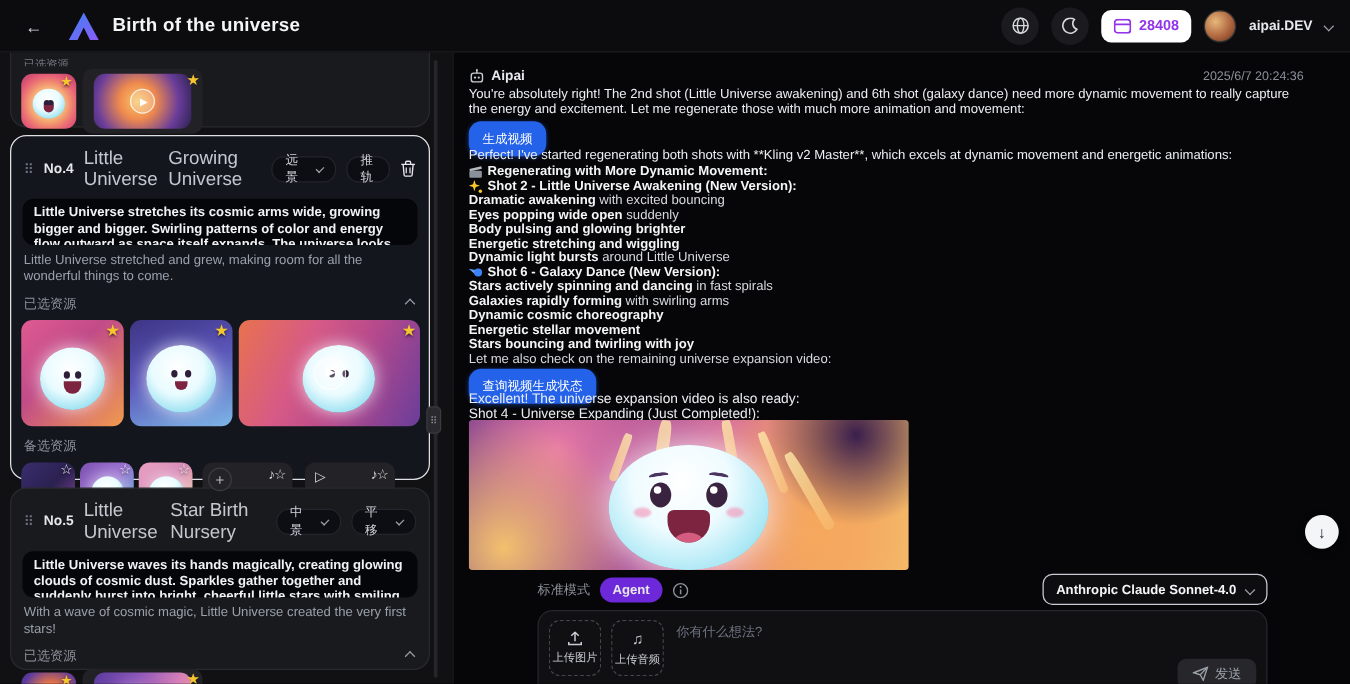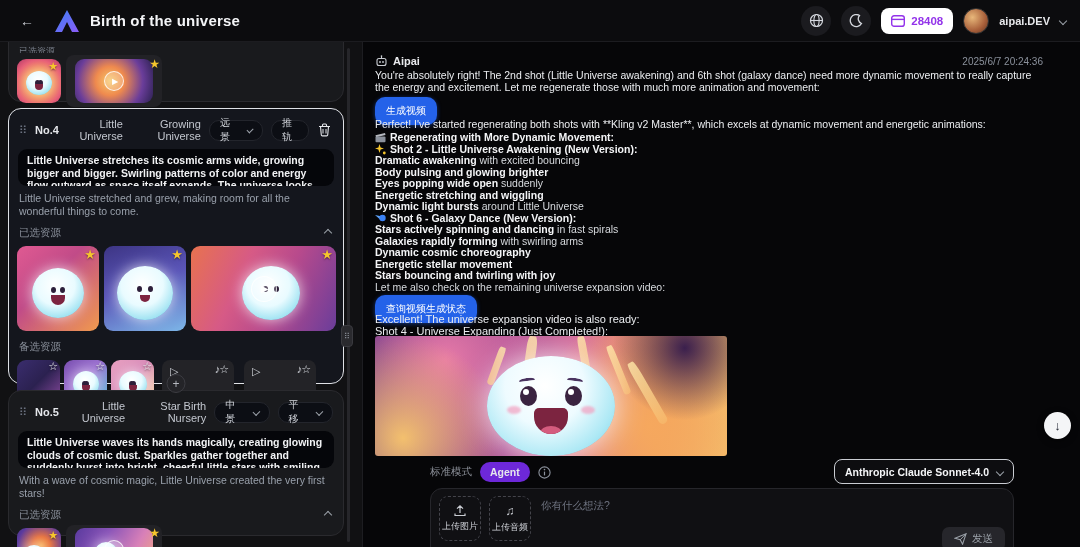--- a/index.html
+++ b/index.html
@@ -31,21 +31,21 @@
   .grip-handle { position:absolute; left:341px; top:283px; width:12px; height:22px; background:#2a2a2e;
     border:1px solid #3a3a3f; border-radius:4px; color:#8a8f98; font-size:8px; display:flex; align-items:center; justify-content:center; }
   .divider { position:absolute; left:362px; top:42px; width:1px; height:505px; background:#1d1d21; }
 
   .card { position:absolute; left:8px; width:336px; background:#191a1d; border:1px solid #2a2a2e; border-radius:13px; }
   .card.selected { background:#14161d; border:1.5px solid #dfe1e6; }
 
   .shot-head { display:flex; align-items:center; gap:8px; padding:9px 10px 0 10px; }
   .grip { color:#6b7280; font-size:11px; }
   .shot-no { font-size:11px; font-weight:700; color:#e5e7eb; }
-  .shot-tag { font-size:11px; color:#c3c7cf;text-align:right; }
+  .shot-tag { font-size:15px; color:#c3c7cf; }
   .pill-select { margin-left:auto; height:21px; background:#0c0e14; border:1px solid #23252c; border-radius:10px;
     color:#d3d6dc; font-size:10px; display:flex; align-items:center; gap:14px; padding:0 10px; }
   .pill-select.second { margin-left:0; }
   .trashbtn { width:20px; height:20px; display:flex; align-items:center; justify-content:center; }
 
   .promptbox { margin:7px 9px 0 9px; background:#05060a; border-radius:9px; padding:5px 9px; height:37px; overflow:hidden; position:relative; }
   .promptbox p { font-size:10.5px; font-weight:700; color:#f1f2f4; line-height:12.5px; }
   .caption { margin:6px 10px 0 10px; font-size:10.5px; color:#99a0ab; line-height:13px; }
   .seclabel { margin:8px 10px 0 10px; display:flex; align-items:center; font-size:10.5px; color:#8b919c; }
   .seclabel .chev { margin-left:auto; margin-right:2px; }
@@ -378,24 +378,24 @@
         <svg width="11" height="11" viewBox="0 0 11 11">
           <path d="M4.5 0 L5.6 3.4 L9 4.5 L5.6 5.6 L4.5 9 L3.4 5.6 L0 4.5 L3.4 3.4 Z" fill="#f6c62d"></path>
           <circle cx="9.3" cy="9" r="1.4" fill="#f6c62d"></circle>
         </svg>
         <span><b>Shot 2 - Little Universe Awakening (New Version):</b><span></span></span>
       </div>
       <div class="line">
           <span><b>Dramatic awakening</b><span> with excited bouncing</span></span>
         </div>
       <div class="line">
+          <span><b>Eyes popping wide open</b><span> suddenly</span></span>
+        </div>
+      <div class="line">
           <span><b>Body pulsing and glowing brighter</b><span></span></span>
-        </div>
-      <div class="line">
-          <span><b>Eyes popping wide open</b><span> suddenly</span></span>
         </div>
       <div class="line">
           <span><b>Energetic stretching and wiggling</b><span></span></span>
         </div>
       <div class="line">
           <span><b>Dynamic light bursts</b><span> around Little Universe</span></span>
         </div>
       <div class="line">
         <svg width="11" height="10" viewBox="0 0 11 10">
           <path d="M0 2 L7.2 3.4 L5.2 6.6 Z" fill="#60a5fa"></path>

